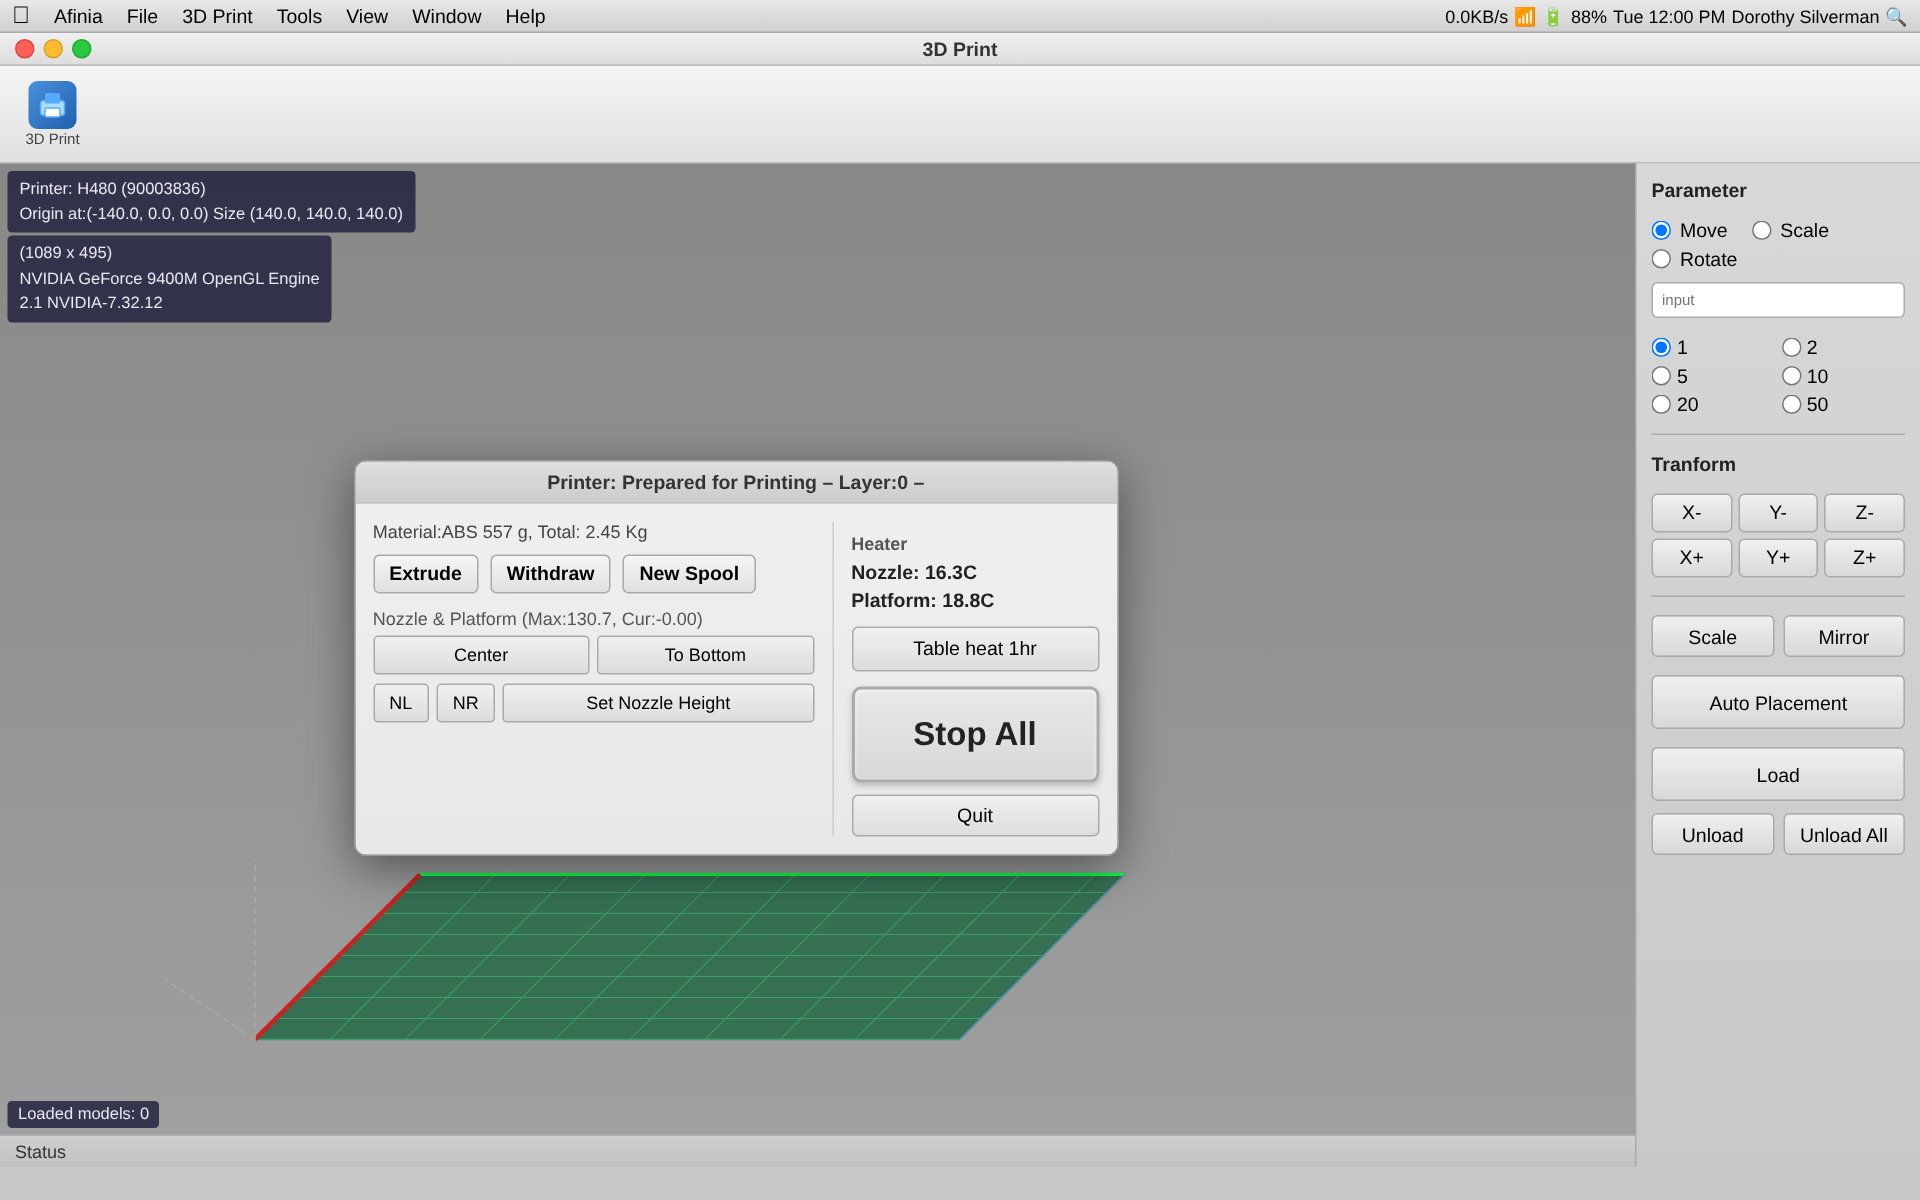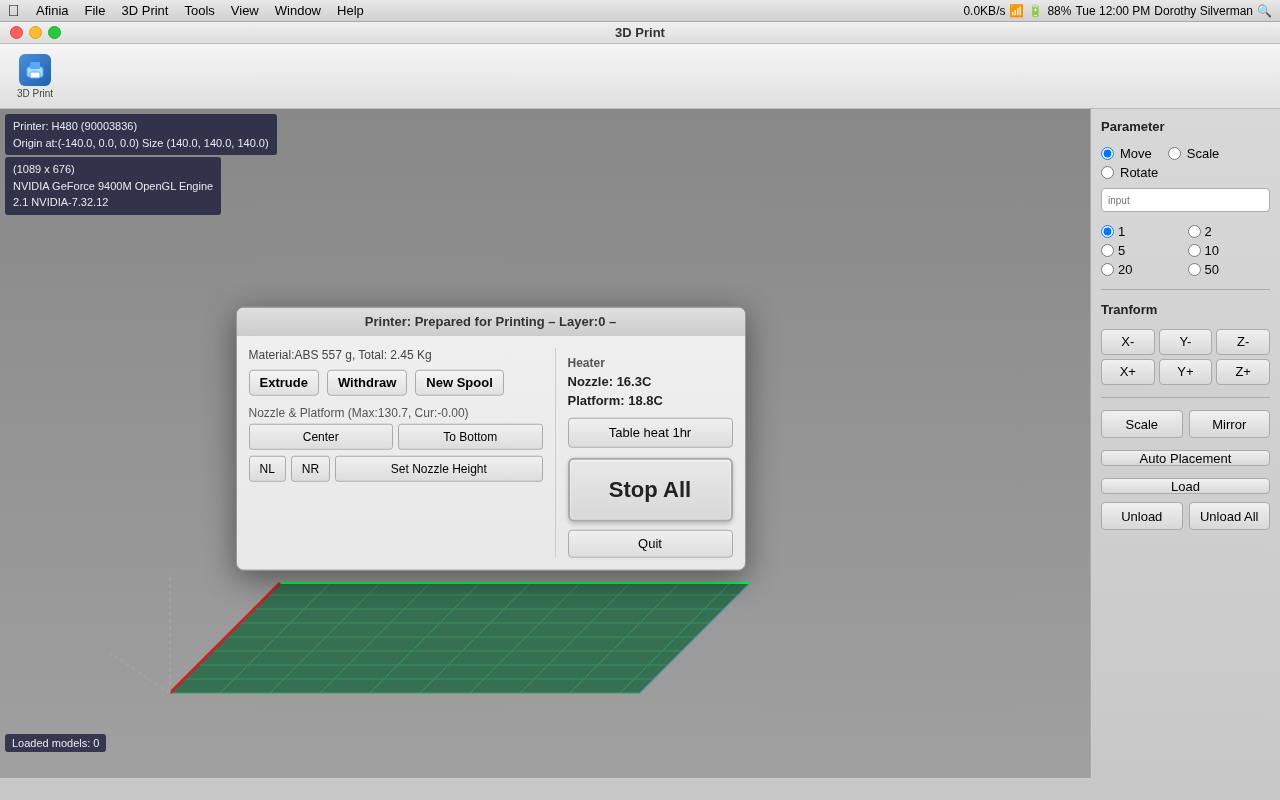--- a/index.html
+++ b/index.html
@@ -214,21 +214,21 @@
       border: 1px solid #aaa;
       border-radius: 4px;
       font-size: 13px;
       cursor: pointer;
       text-align: center;
       line-height: 24px;
     }
 
     .btn-wide {
       width: 100%;
-      height: 16px;
+      height: 36px;
       background: linear-gradient(to bottom, #f0f0f0, #d8d8d8);
       border: 1px solid #aaa;
       border-radius: 4px;
       font-size: 13px;
       cursor: pointer;
       margin-top: 4px;
     }
 
     .btn-row {
       display: flex;
@@ -460,21 +460,21 @@
 
 <div id="main">
 
   <div id="viewport">
 
     <div class="info-box" id="info-printer">
       <div>Printer: H480 (90003836)</div>
       <div>Origin at:(-140.0, 0.0, 0.0)  Size (140.0, 140.0, 140.0)</div>
     </div>
     <div class="info-box" id="info-gpu">
-      <div>(1089 x 676)</div>
+      <div>(1089 x 495)</div>
       <div>NVIDIA GeForce 9400M OpenGL Engine</div>
       <div>2.1 NVIDIA-7.32.12</div>
     </div>
 
     <svg id="grid-svg" viewBox="0 0 700 350" xmlns="http://www.w3.org/2000/svg">
 
       <polygon points="120,300 590,300 700,190 230,190" fill="#2a6b4a" opacity="0.9"></polygon>
 
       <line x1="120" y1="300" x2="590" y2="300" stroke="#3d9e6a" stroke-width="1"></line>
       <line x1="134" y1="286" x2="604" y2="286" stroke="#3d9e6a" stroke-width="0.7"></line>
@@ -547,20 +547,23 @@
             <span>Platform:</span>
             <span style="font-weight:bold;">18.8C</span>
           </div>
           <button class="btn-table-heat">Table heat 1hr</button>
           <button class="btn-stop-all">Stop All</button>
           <button class="btn-quit">Quit</button>
         </div>
       </div>
     </div>
 
+    <div id="status-bar-bottom">
+      <span>Status</span>
+    </div>
   </div>
 
   <div id="right-panel">
     <div class="panel-section-title">Parameter</div>
 
     <div style="display:flex; flex-direction:column; gap:4px;">
       <div class="radio-row">
         <input type="radio" name="mode" id="move" checked="" style="">
         <label for="move">Move</label>
         <input type="radio" name="mode" id="scale" style="margin-left: 10px;">

